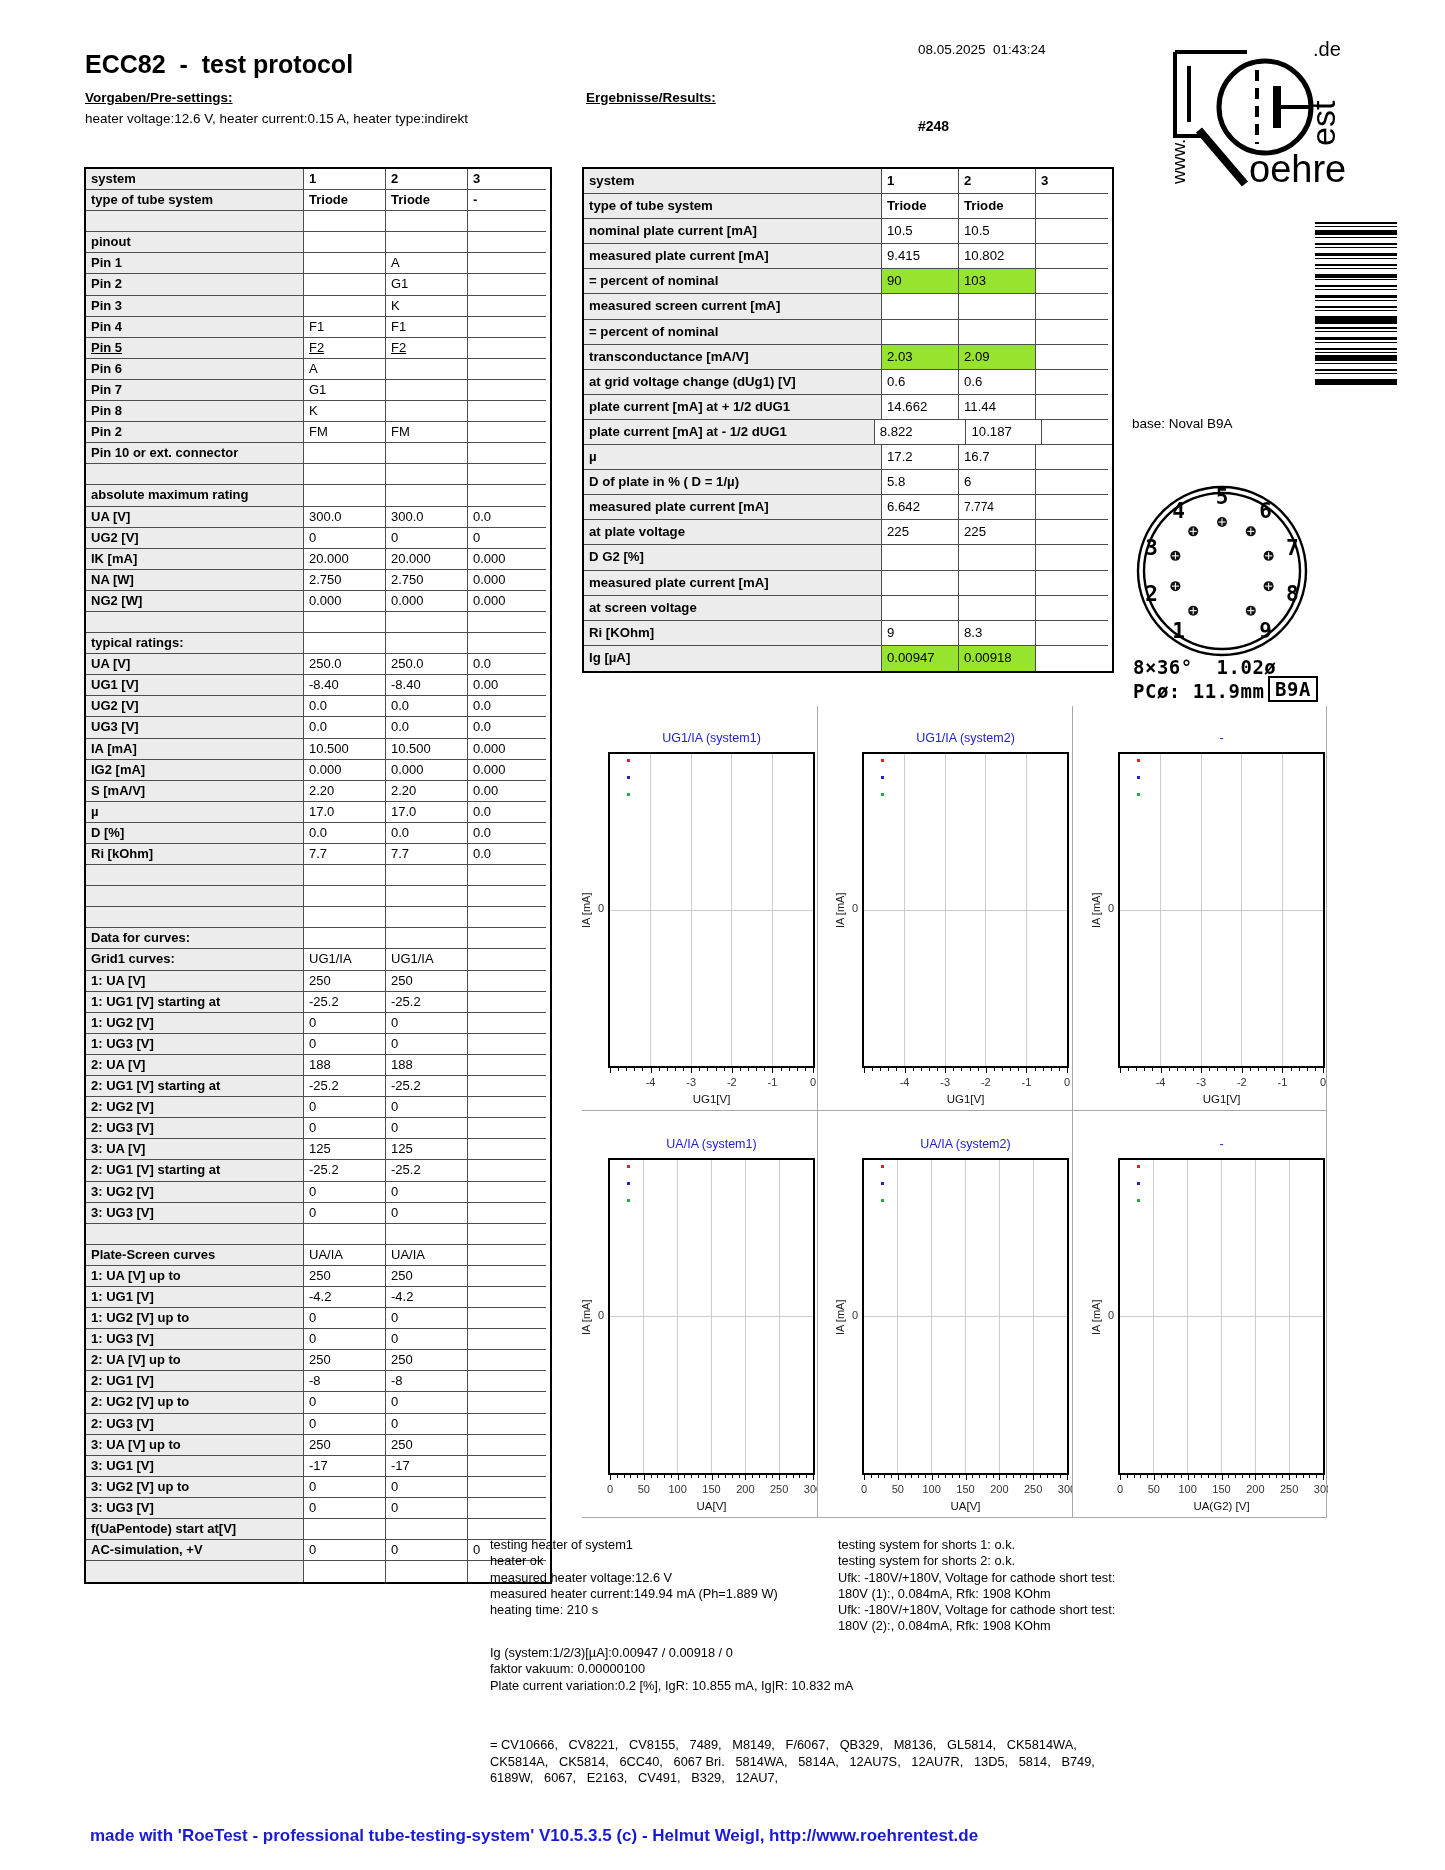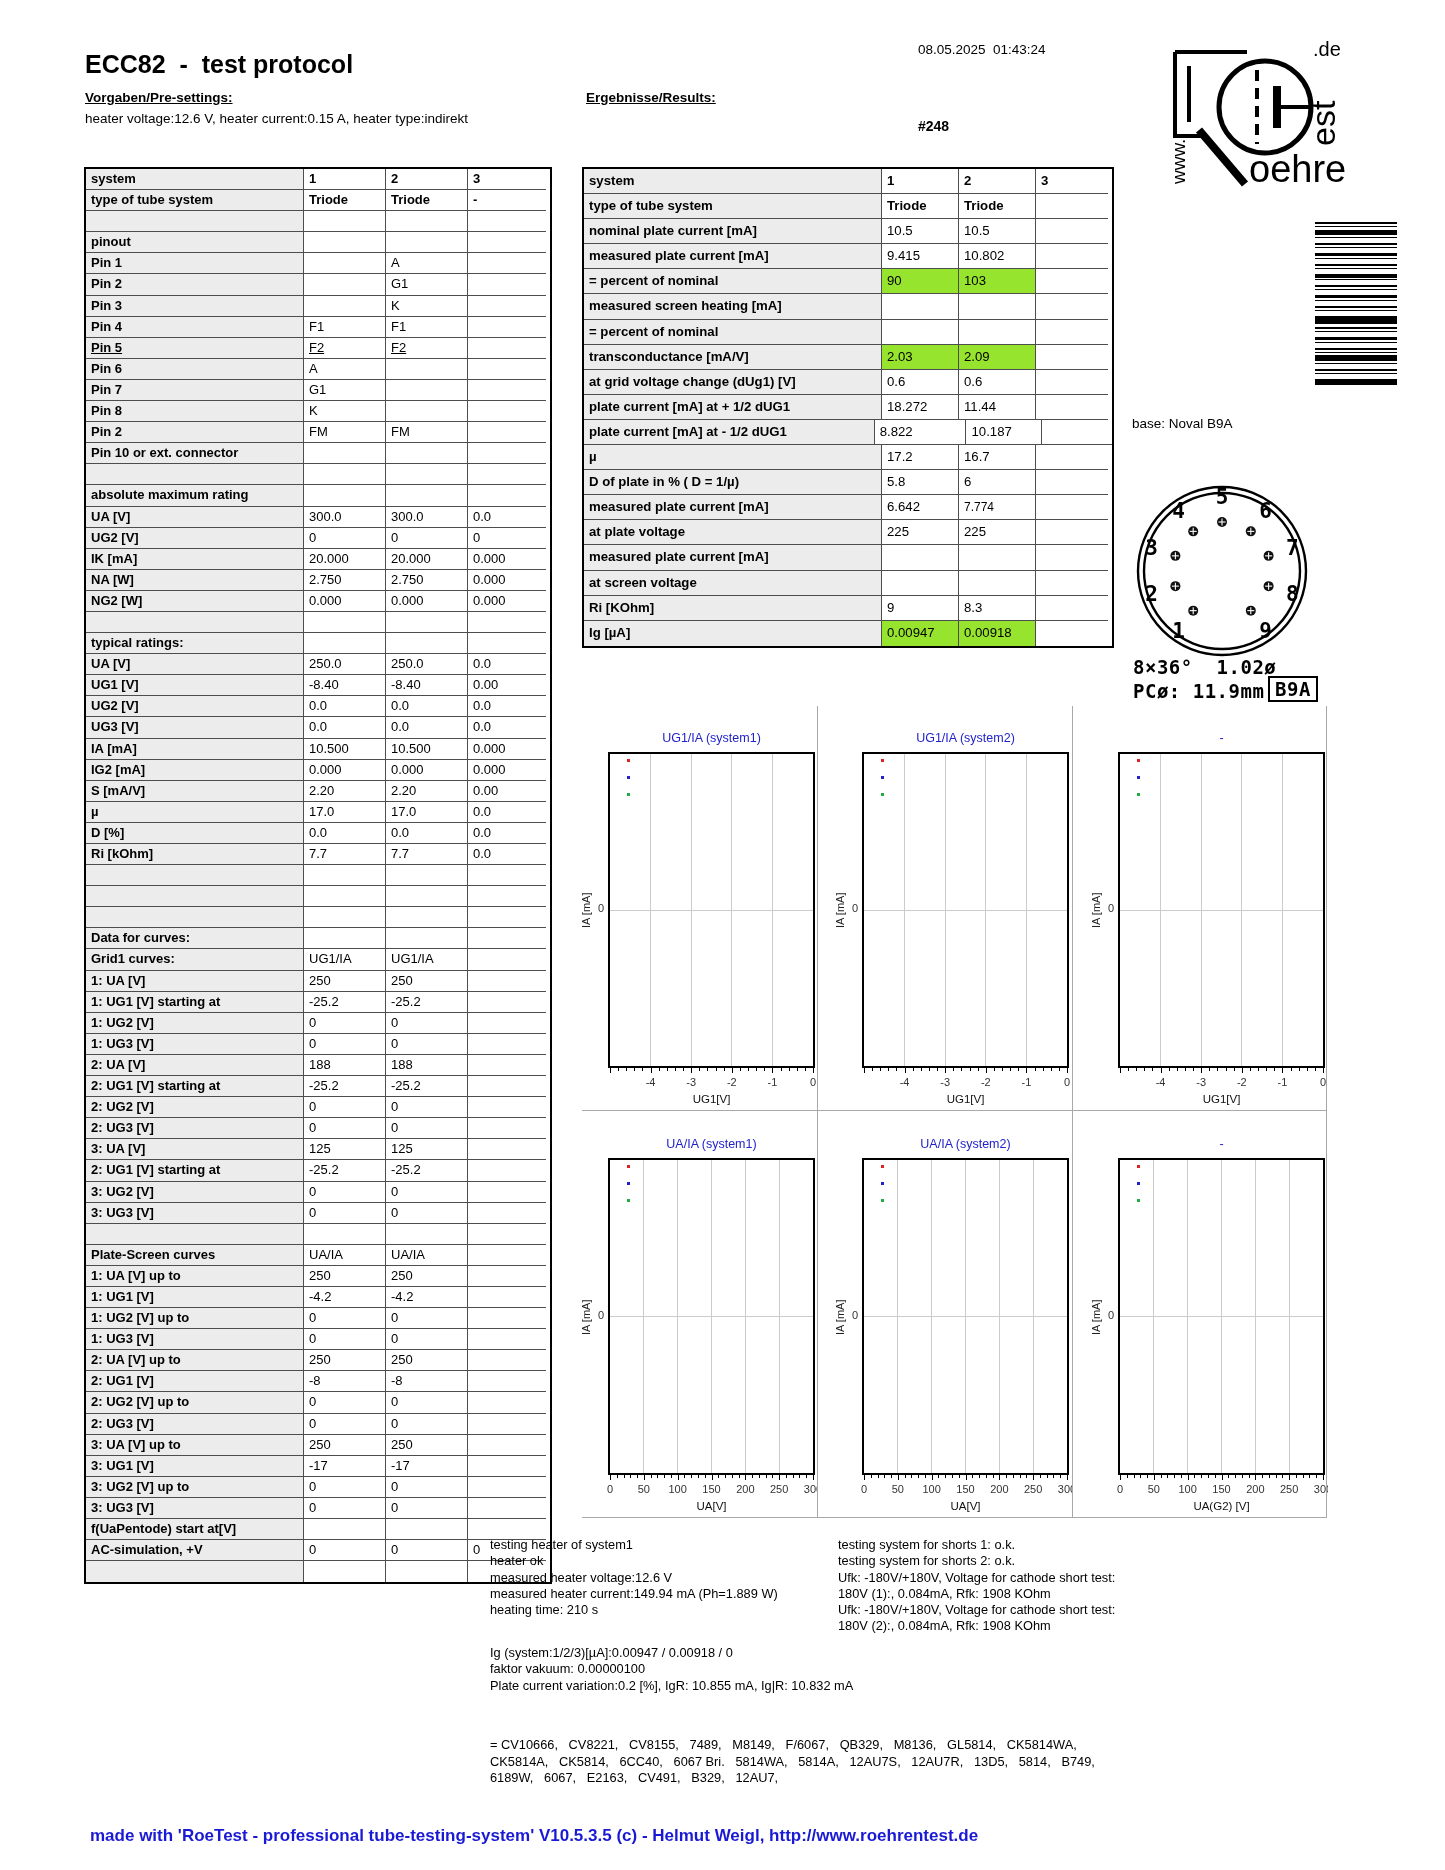--- a/index.html
+++ b/index.html
@@ -564,21 +564,21 @@
         <div class="td val" style="width:77px;line-height:24.1px;font-size:13.2px;">10.802</div>
         <div class="td val" style="width:72px;line-height:24.1px;font-size:13.2px;"></div>
       </div>
       <div class="tr" style="height:25.1px;">
         <div class="td lbl" style="width:298px;line-height:24.1px;font-size:13.2px;">= percent of nominal</div>
         <div class="td val" style="width: 77px; line-height: 24.1px; font-size: 13.2px; background: rgb(151, 228, 46);">90</div>
         <div class="td val" style="width: 77px; line-height: 24.1px; font-size: 13.2px; background: rgb(151, 228, 46);">103</div>
         <div class="td val" style="width:72px;line-height:24.1px;font-size:13.2px;"></div>
       </div>
       <div class="tr" style="height:25.1px;">
-        <div class="td lbl" style="width:298px;line-height:24.1px;font-size:13.2px;">measured screen heating [mA]</div>
+        <div class="td lbl" style="width:298px;line-height:24.1px;font-size:13.2px;">measured screen current [mA]</div>
         <div class="td val" style="width:77px;line-height:24.1px;font-size:13.2px;"></div>
         <div class="td val" style="width:77px;line-height:24.1px;font-size:13.2px;"></div>
         <div class="td val" style="width:72px;line-height:24.1px;font-size:13.2px;"></div>
       </div>
       <div class="tr" style="height:25.1px;">
         <div class="td lbl" style="width:298px;line-height:24.1px;font-size:13.2px;">= percent of nominal</div>
         <div class="td val" style="width:77px;line-height:24.1px;font-size:13.2px;"></div>
         <div class="td val" style="width:77px;line-height:24.1px;font-size:13.2px;"></div>
         <div class="td val" style="width:72px;line-height:24.1px;font-size:13.2px;"></div>
       </div>
@@ -589,21 +589,21 @@
         <div class="td val" style="width:72px;line-height:24.1px;font-size:13.2px;"></div>
       </div>
       <div class="tr" style="height:25.1px;">
         <div class="td lbl" style="width:298px;line-height:24.1px;font-size:13.2px;">at grid voltage change (dUg1) [V]</div>
         <div class="td val" style="width:77px;line-height:24.1px;font-size:13.2px;">0.6</div>
         <div class="td val" style="width:77px;line-height:24.1px;font-size:13.2px;">0.6</div>
         <div class="td val" style="width:72px;line-height:24.1px;font-size:13.2px;"></div>
       </div>
       <div class="tr" style="height:25.1px;">
         <div class="td lbl" style="width:298px;line-height:24.1px;font-size:13.2px;">plate current [mA] at + 1/2 dUG1</div>
-        <div class="td val" style="width:77px;line-height:24.1px;font-size:13.2px;">18.272</div>
+        <div class="td val" style="width:77px;line-height:24.1px;font-size:13.2px;">14.662</div>
         <div class="td val" style="width:77px;line-height:24.1px;font-size:13.2px;">11.44</div>
         <div class="td val" style="width:72px;line-height:24.1px;font-size:13.2px;"></div>
       </div>
       <div class="tr" style="height:25.1px;">
         <div class="td lbl" style="width:298px;line-height:24.1px;font-size:13.2px;">plate current [mA] at - 1/2 dUG1</div>
         <div class="td val" style="width:94px;line-height:24.1px;font-size:13.2px;">8.822</div>
         <div class="td val" style="width:77px;line-height:24.1px;font-size:13.2px;">10.187</div>
         <div class="td val" style="width:72px;line-height:24.1px;font-size:13.2px;"></div>
       </div>
       <div class="tr" style="height:25.1px;">
@@ -621,20 +621,26 @@
       <div class="tr" style="height:25.1px;">
         <div class="td lbl" style="width:298px;line-height:24.1px;font-size:13.2px;">measured plate current [mA]</div>
         <div class="td val" style="width:77px;line-height:24.1px;font-size:13.2px;">6.642</div>
         <div class="td val" style="width:77px;line-height:24.1px;font-size:12px;">7.774</div>
         <div class="td val" style="width:72px;line-height:24.1px;font-size:13.2px;"></div>
       </div>
       <div class="tr" style="height:25.1px;">
         <div class="td lbl" style="width:298px;line-height:24.1px;font-size:13.2px;">at plate voltage</div>
         <div class="td val" style="width:77px;line-height:24.1px;font-size:13.2px;">225</div>
         <div class="td val" style="width:77px;line-height:24.1px;font-size:13.2px;">225</div>
+        <div class="td val" style="width:72px;line-height:24.1px;font-size:13.2px;"></div>
+      </div>
+      <div class="tr" style="height:25.1px;">
+        <div class="td lbl" style="width:298px;line-height:24.1px;font-size:13.2px;">D G2 [%]</div>
+        <div class="td val" style="width:77px;line-height:24.1px;font-size:13.2px;"></div>
+        <div class="td val" style="width:77px;line-height:24.1px;font-size:13.2px;"></div>
         <div class="td val" style="width:72px;line-height:24.1px;font-size:13.2px;"></div>
       </div>
       <div class="tr" style="height:25.1px;">
         <div class="td lbl" style="width:298px;line-height:24.1px;font-size:13.2px;">measured plate current [mA]</div>
         <div class="td val" style="width:77px;line-height:24.1px;font-size:13.2px;"></div>
         <div class="td val" style="width:77px;line-height:24.1px;font-size:13.2px;"></div>
         <div class="td val" style="width:72px;line-height:24.1px;font-size:13.2px;"></div>
       </div>
       <div class="tr" style="height:25.1px;">
         <div class="td lbl" style="width:298px;line-height:24.1px;font-size:13.2px;">at screen voltage</div>

